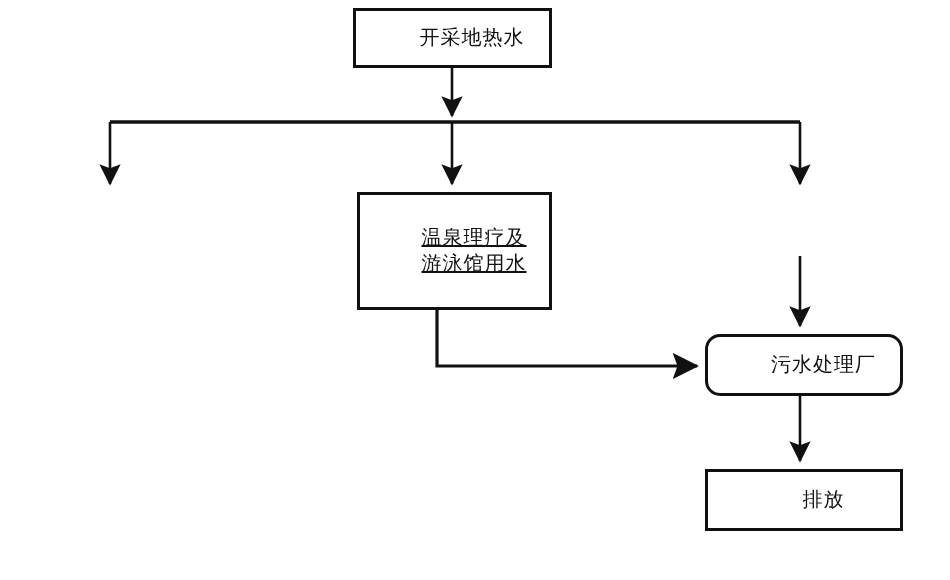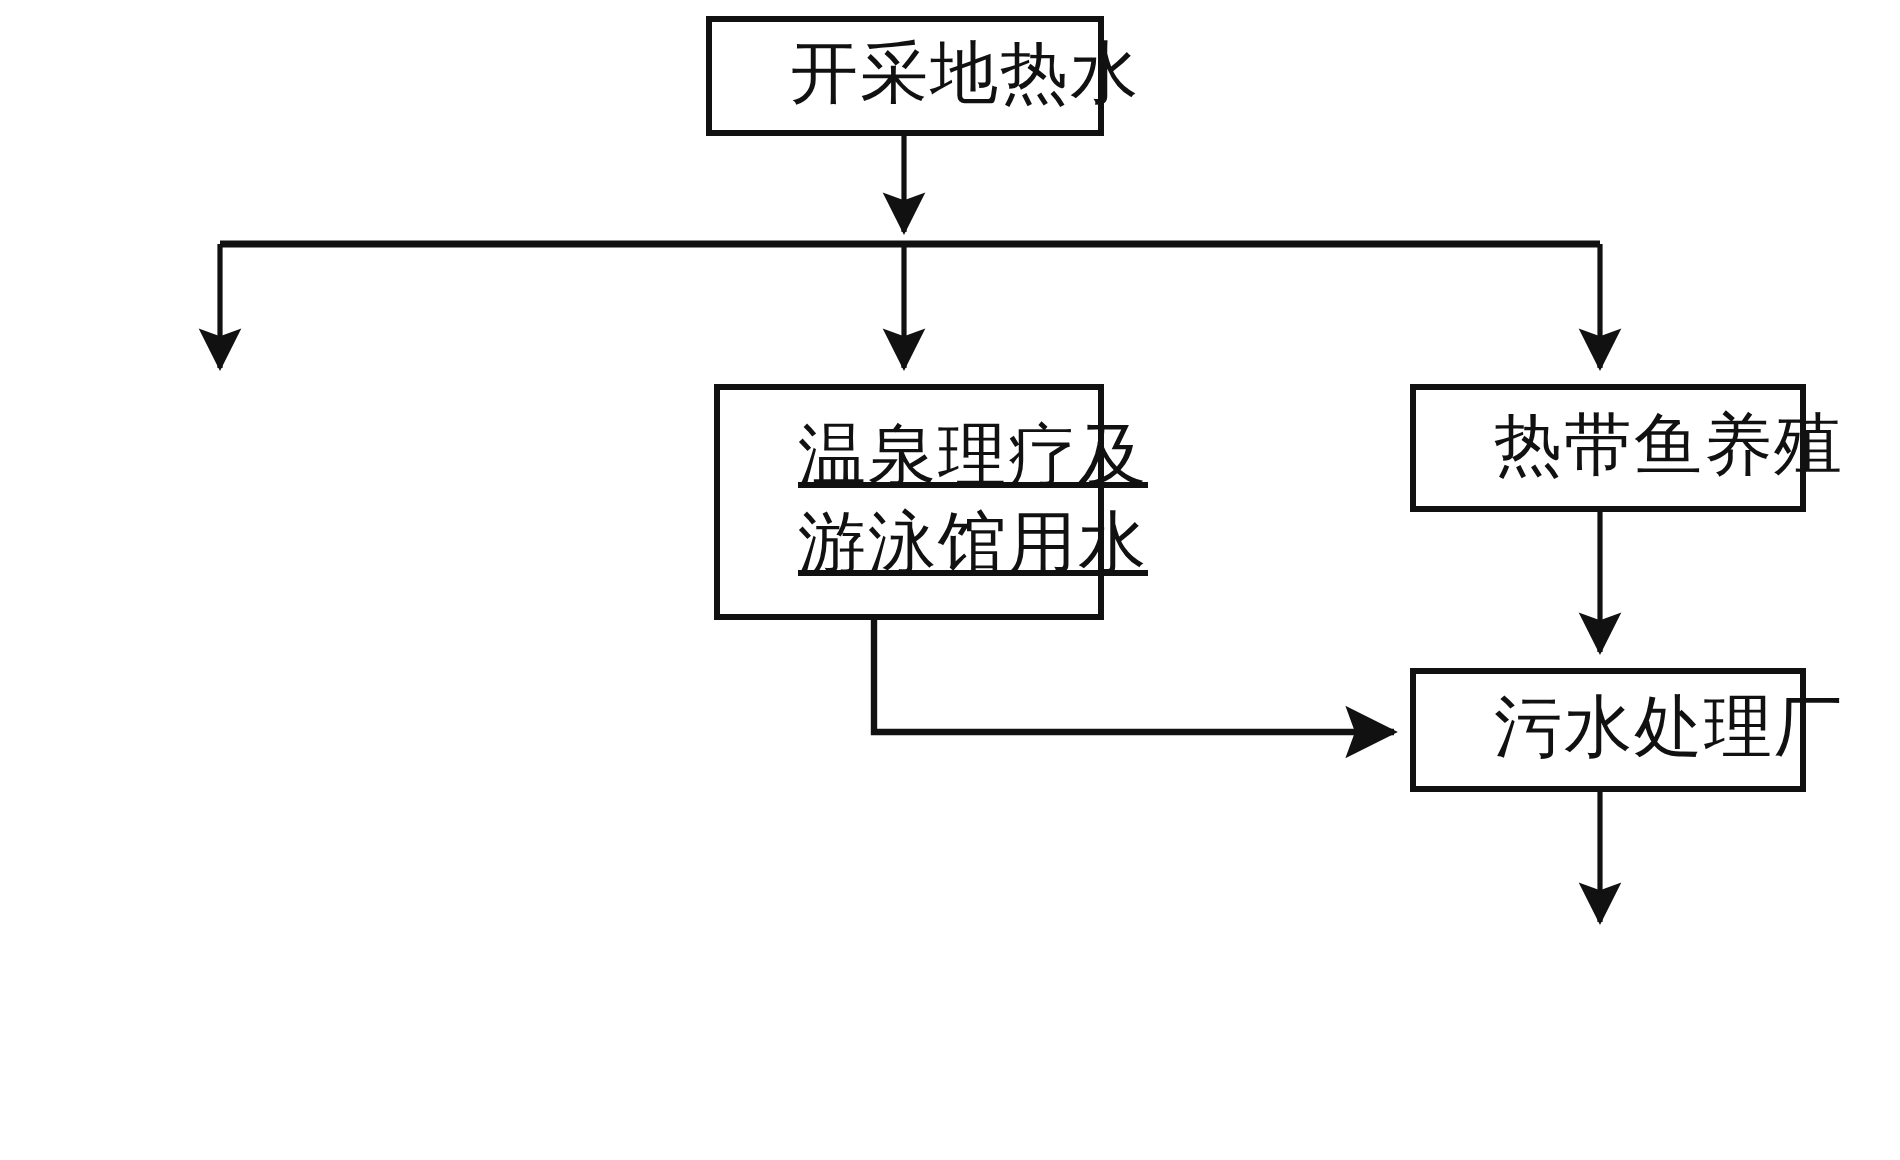--- a/index.html
+++ b/index.html
@@ -25,38 +25,39 @@
     width: 950px;
     height: 580px;
   }
   .node {
     position: absolute;
     box-sizing: border-box;
     border: 3px solid #111111;
     background: #ffffff;
     display: flex;
     flex-direction: column;
+    align-items: center;
     justify-content: center;
     color: #111111;
-    font-size: 34px;
+    font-size: 20px;
     line-height: 1.28;
     letter-spacing: 1px;
     white-space: nowrap;
     z-index: 2;
     padding-left: 39px;
   }
   .node .line {
     display: block;
   }
   
   #node-source      { left: 353px; top: 8px;   width: 199px; height: 60px; }
   #node-drying      { left: 5px;   top: 192px; width: 203px; height: 64px; }
   #node-spa         { left: 357px; top: 192px; width: 195px; height: 118px; text-decoration: underline; }
   #node-fish        { left: 705px; top: 192px; width: 198px; height: 64px; }
-  #node-treatment   { left: 705px; top: 334px; width: 198px; height: 62px; }
+  #node-treatment   { left: 705px; top: 334px; width: 198px; height: 62px; border-radius: 15px; }
   #node-discharge   { left: 705px; top: 469px; width: 198px; height: 62px; }
 </style>
 </head>
 <body>
 
 <div id="canvas">
 
   <svg id="edges" viewBox="0 0 950 580" xmlns="http://www.w3.org/2000/svg">
     <defs>
       <marker id="arrowhead" markerWidth="9" markerHeight="9" refX="7.6" refY="4.5" orient="auto" markerUnits="strokeWidth">
@@ -100,22 +101,22 @@
   <div class="node" id="node-source">
     <span class="line">开采地热水</span>
   </div>
 
 
   <div class="node" id="node-spa">
     <span class="line">温泉理疗及</span>
     <span class="line">游泳馆用水</span>
   </div>
 
-  <div class="node" id="node-fish">
-    <span class="line">热带鱼养殖</span>
-  </div>
 
   <div class="node" id="node-treatment">
     <span class="line">污水处理厂</span>
   </div>
 
+  <div class="node" id="node-discharge">
+    <span class="line">排放</span>
+  </div>
 
 </div>
 
 </body></html>

